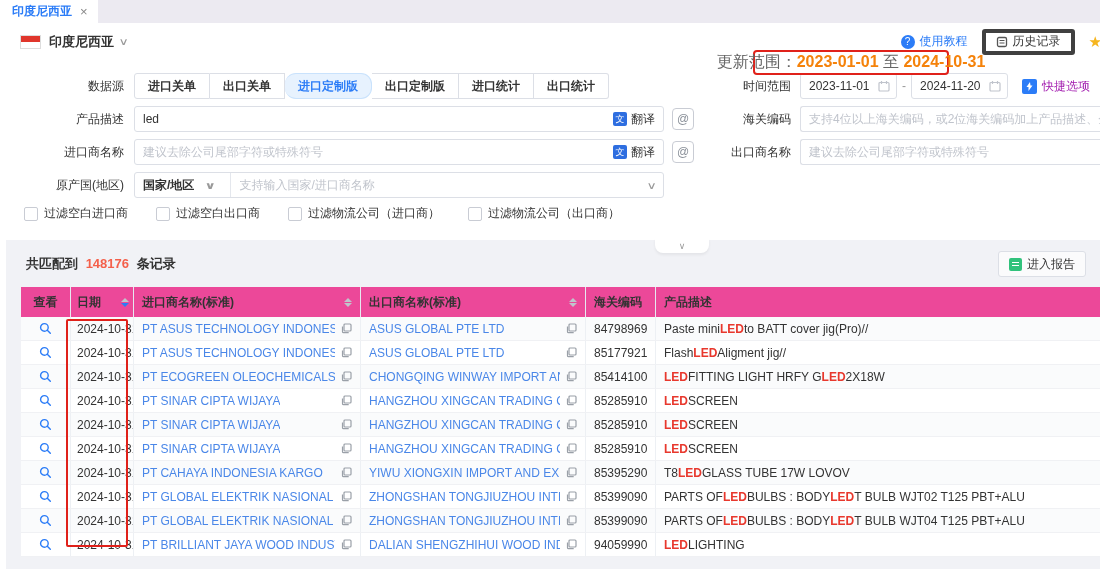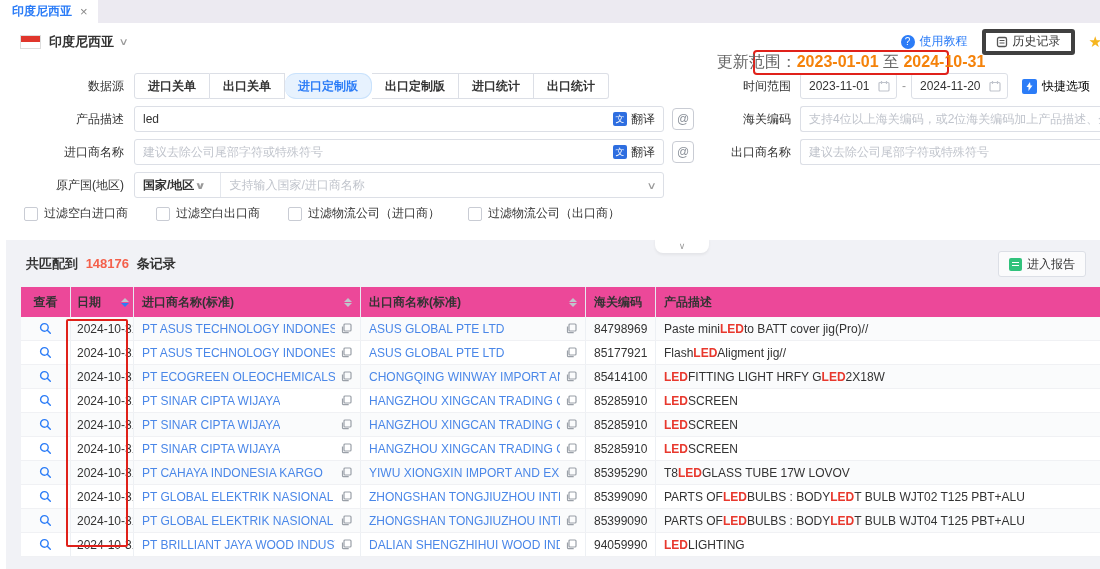--- a/index.html
+++ b/index.html
@@ -35,33 +35,33 @@
 
   .btn-group { display:flex;font-weight:bold; }
   .ds-btn { height:26px; padding:0 13px; border:1px solid #dcdfe6; border-left:none; background:#fff; display:flex; align-items:center; cursor:pointer; color:#333; }
   .ds-btn:first-child { border-left:1px solid #dcdfe6; border-radius:3px 0 0 3px; }
   .ds-btn:last-child { border-radius:0 3px 3px 0; }
   .ds-btn.active { background:#e7f2fe; color:#2b7cf7; border-color:#c9e2fc;border-radius:11px; }
 
   .date-input { width:97px; height:26px; border:1px solid #dcdfe6; border-radius:3px; display:flex; align-items:center; padding:0 6px 0 8px; background:#fff; }
   .date-input .val { flex:1; color:#333; }
   .dash { color:#999; margin:0 5px; }
-  .quick { display:flex; align-items:center; gap:5px; color:#000000; margin-left:14px; cursor:pointer; }
+  .quick { display:flex; align-items:center; gap:5px; color:#a21caf; margin-left:14px; cursor:pointer; }
   .quick-ic { width:15px; height:15px; background:#2b7cf7; border-radius:2px; display:inline-flex; align-items:center; justify-content:center; }
 
   .input { height:26px; border:1px solid #dcdfe6; border-radius:3px; background:#fff; display:flex; align-items:center; padding:0 8px; }
   .input .val { flex:1; color:#333; white-space:nowrap; overflow:hidden; }
   .input .ph, .ph { color:#c0c4cc; white-space:nowrap; overflow:hidden; }
   .w530 { width:530px; }
   .translate { display:flex; align-items:center; gap:4px; color:#333; cursor:pointer; flex:none; }
   .tr-ic { width:14px; height:14px; background:#2e6ee0; border-radius:2px; color:#fff; font-size:9px; display:inline-flex; align-items:center; justify-content:center; }
   .exact-btn { width:22px; height:22px; border:1px solid #c9ccd4; border-radius:4px; margin-left:8px; display:inline-flex; align-items:center; justify-content:center; color:#8a9099; font-size:12px; cursor:pointer; flex:none; }
 
   .origin-select { width:530px; height:26px; border:1px solid #dcdfe6; border-radius:3px; display:flex; align-items:center; background:#fff; }
-  .origin-left { display:flex; align-items:center; gap:2px; padding:0 8px; border-right:1px solid #e4e7ed; height:100%; color:#333; font-weight:bold; }
+  .origin-left { display:flex; align-items:center; gap:12px; padding:0 8px; border-right:1px solid #e4e7ed; height:100%; color:#333; font-weight:bold; }
   .origin-ph { flex:1; padding:0 8px; }
   .origin-select .chev { margin-right:8px; }
 
   .chk-row { padding-left:24px; height:18px; margin-top:2px; }
   .chk { display:inline-flex; align-items:center; gap:6px; margin-right:28px; cursor:pointer; }
   .box { width:14px; height:14px; border:1px solid #c9ccd4; border-radius:2px; background:#fff; display:inline-block; }
 
   .collapse-tab { position:absolute; left:655px; top:178px; width:54px; height:15px; background:#fff; border-radius:0 0 8px 8px; box-shadow:0 2px 3px rgba(0,0,0,.06); display:flex; align-items:center; justify-content:center; color:#999; font-size:9px; cursor:pointer; z-index:3; }
 
   

